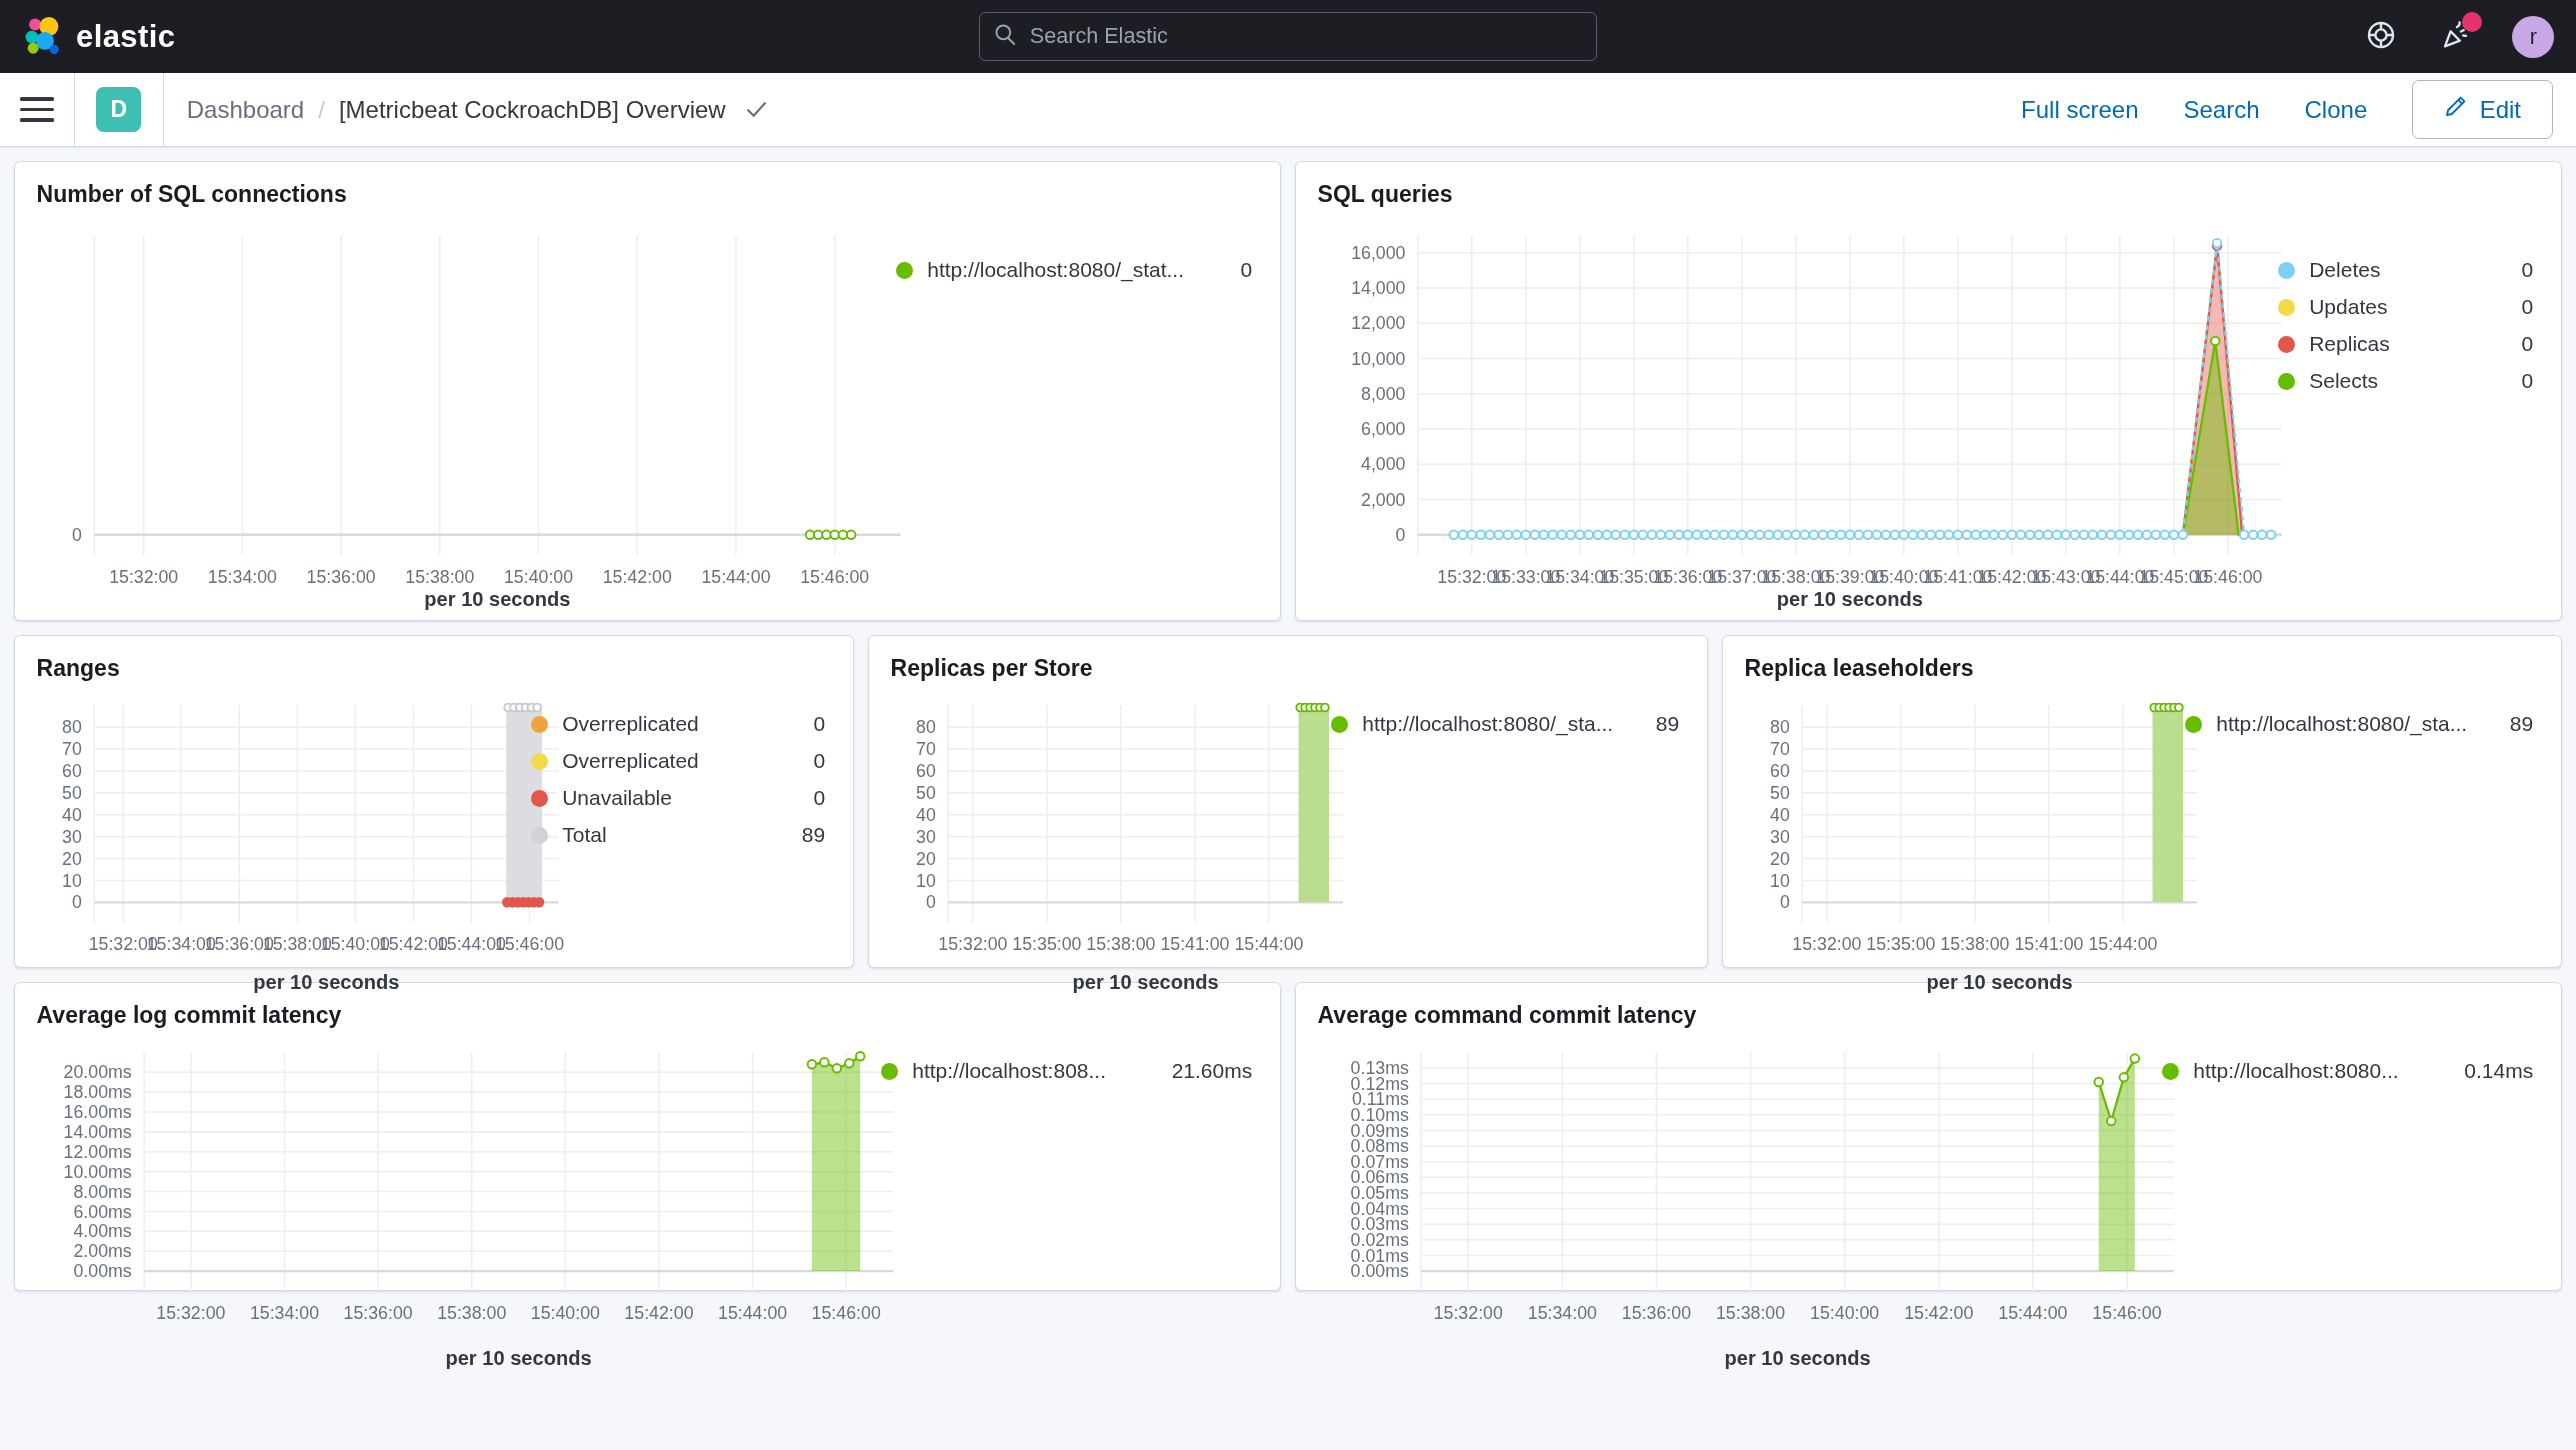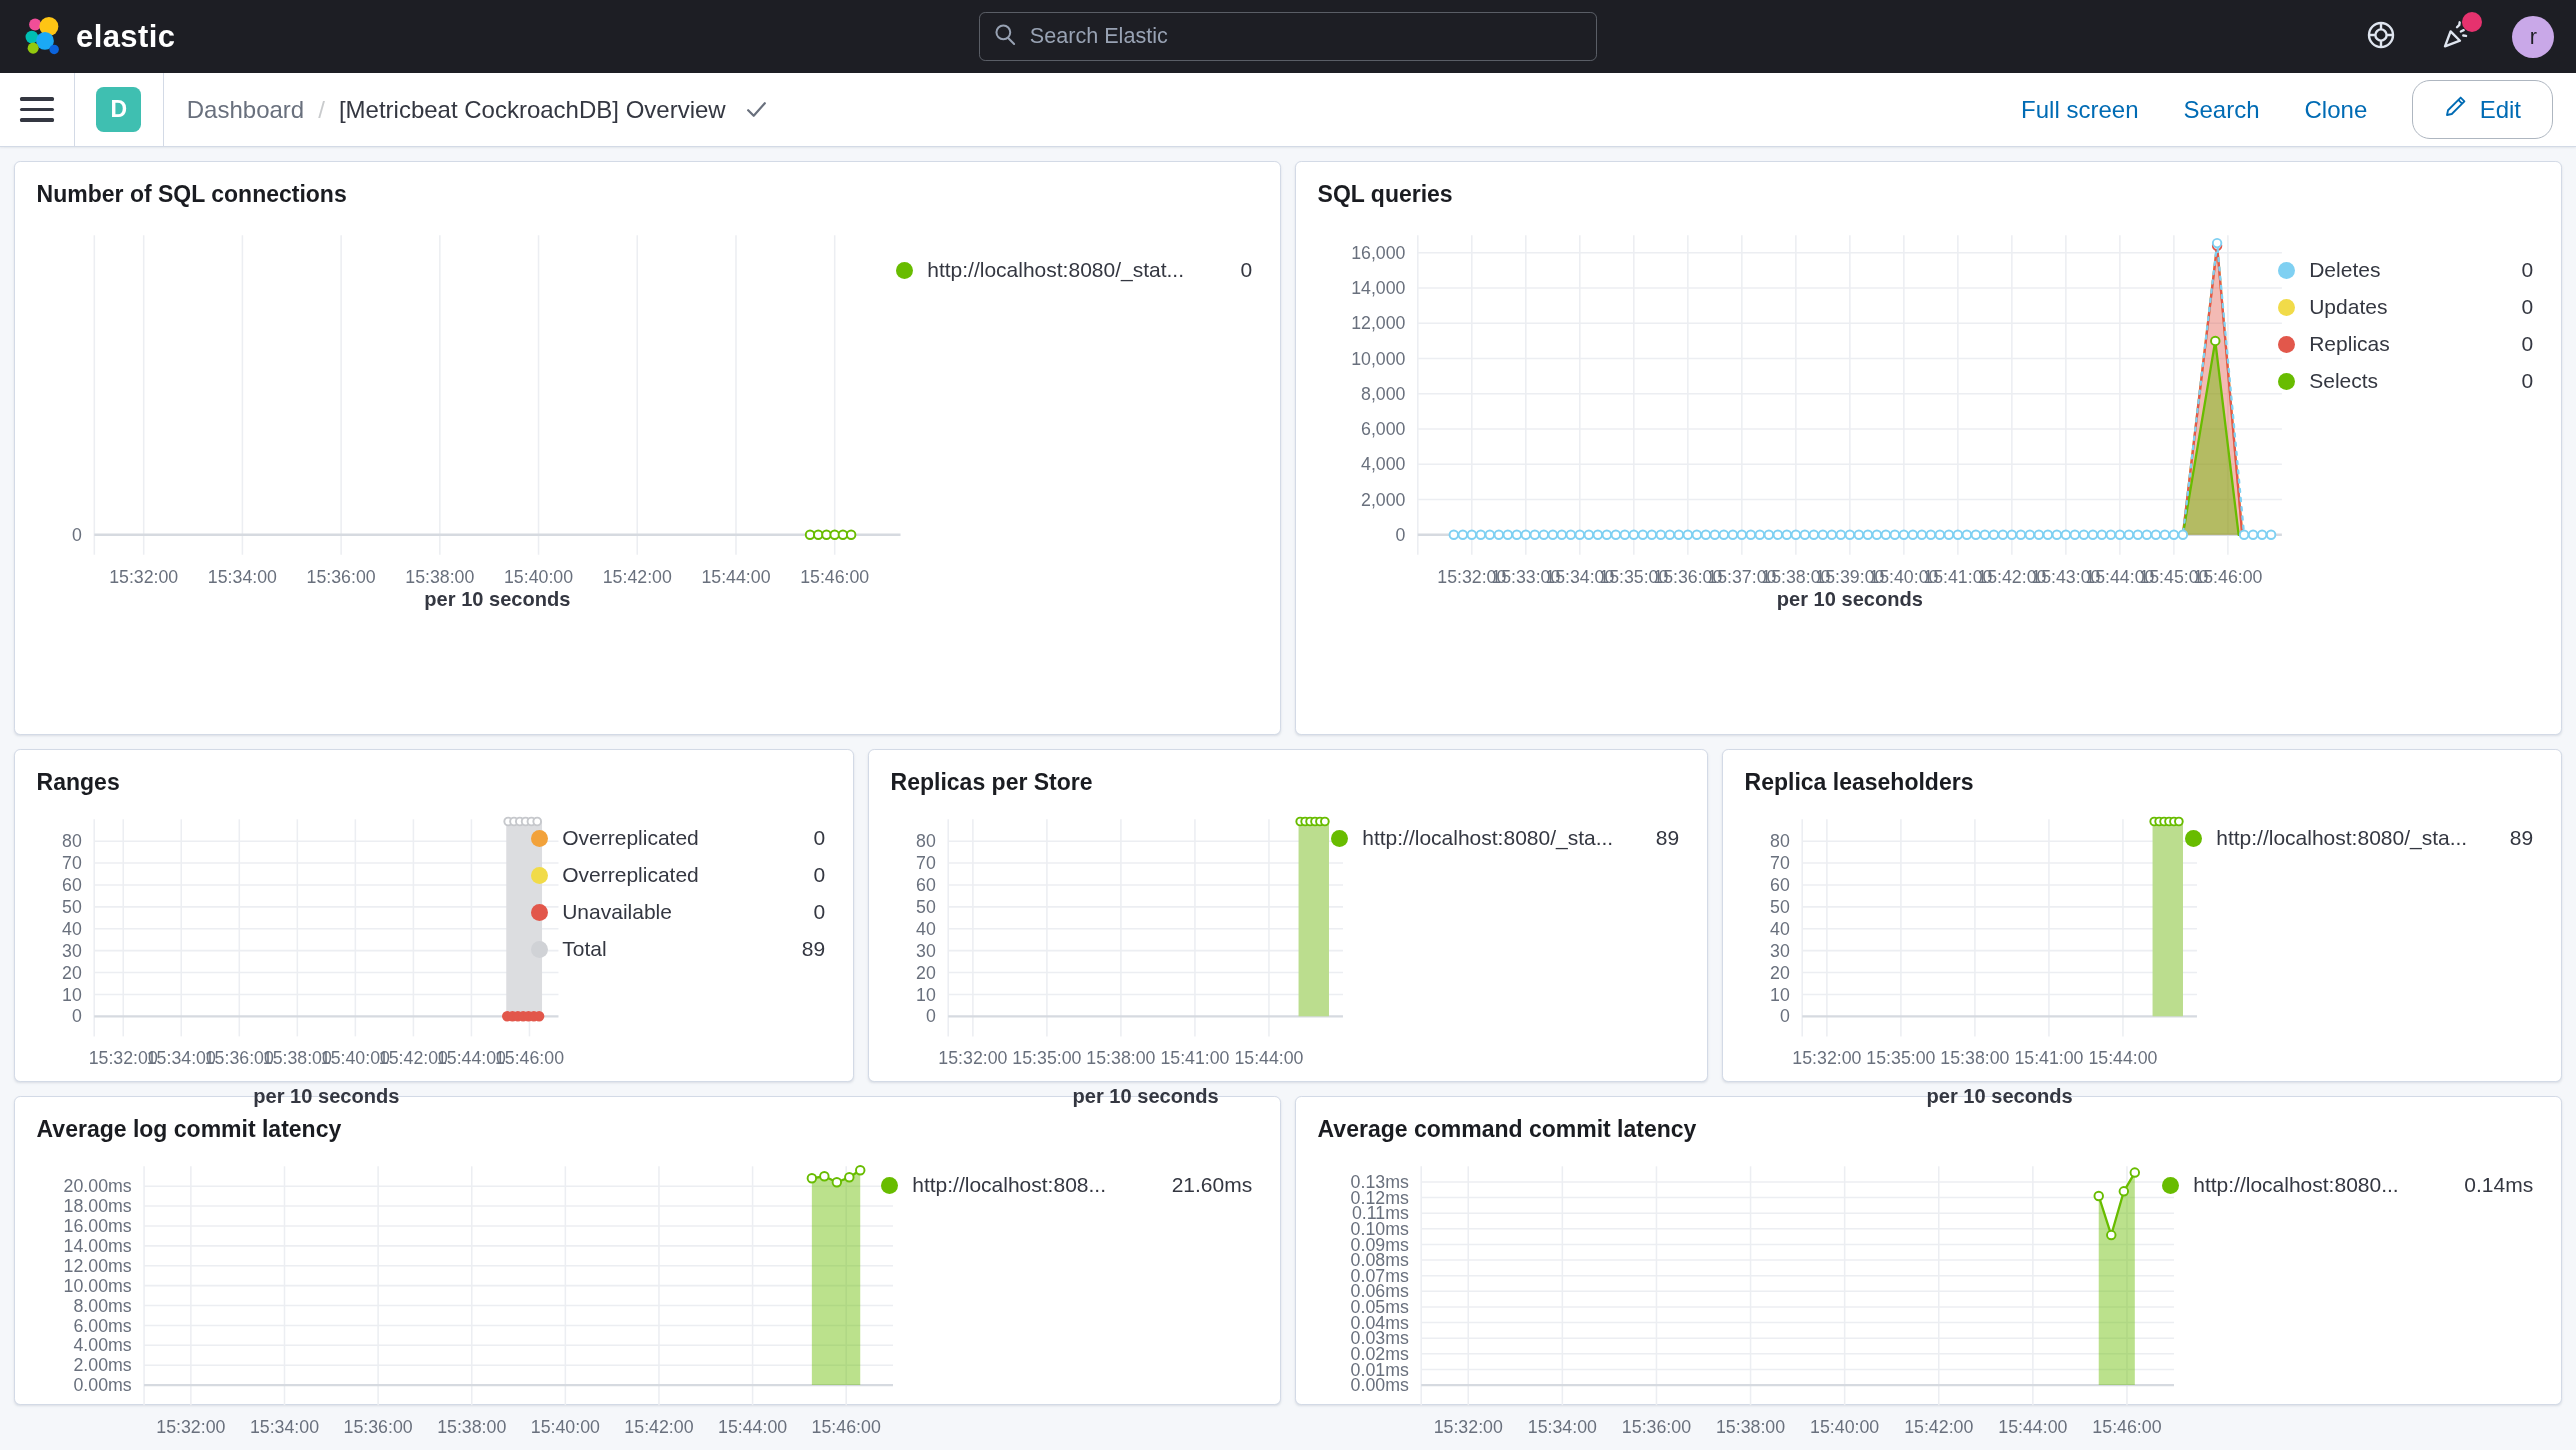--- a/index.html
+++ b/index.html
@@ -45,33 +45,33 @@
     display:flex;align-items:center;justify-content:center;font-size:23px;font-weight:700;margin:0 21.6px;cursor:pointer;}
   .crumbs{display:flex;align-items:center;gap:14px;margin-left:23px;font-size:24px;}
   .crumb-section{color:#69707D;cursor:pointer;}
   .crumb-sep{color:#C9CBCD;}
   .crumb-title{color:#343741;font-weight:500;}
   .crumb-check{margin-left:4.6px;display:flex;align-items:center;}
   .crumb-actions{margin-left:auto;display:flex;align-items:center;gap:45px;}
   .toplink{color:#006BB4;font-size:24px;cursor:pointer;white-space:nowrap;}
   .edit-btn{
     display:flex;align-items:center;gap:12.4px;height:59px;padding:0 31px;
-    border:0.8px solid #AEB6C0;border-radius:18px;background:#fff;color:#006BB4;
+    border:0.8px solid #AEB6C0;border-radius:7px;background:#fff;color:#006BB4;
     font-size:24px;cursor:pointer;font-family:inherit;
   }
   
   .grid{padding:14px 14px 0 14px;}
   .row{display:flex;gap:14px;margin-bottom:14px;}
   .panel{
     flex:1;background:#fff;border:0.8px solid #D3DAE6;border-radius:6.2px;
     padding:12.4px 17px;box-sizing:border-box;display:flex;flex-direction:column;
     box-shadow:0 1.5px 2.3px -0.8px rgba(152,162,179,.3);
     min-width:0;
   }
-  .row1 .panel{height:574px;}
+  .row1 .panel{height:460px;}
   .row2 .panel{height:333px;}
   .row3 .panel{height:309px;}
   .panel-title{font-size:23px;font-weight:700;color:#1A1C21;margin:6.2px 0 0 4.6px;}
   .chart{position:relative;flex:1;margin-top:4.6px;min-height:0;}
   .chart-svg{position:absolute;inset:0;}
   .chart-svg svg{display:block;}
   
   .legend{position:absolute;top:46px;right:10.8px;}
   .row2 .legend,.row3 .legend{top:26px;}
   .lg-row{display:flex;align-items:center;gap:14px;margin-bottom:13px;font-size:21px;color:#343741;cursor:pointer;}

